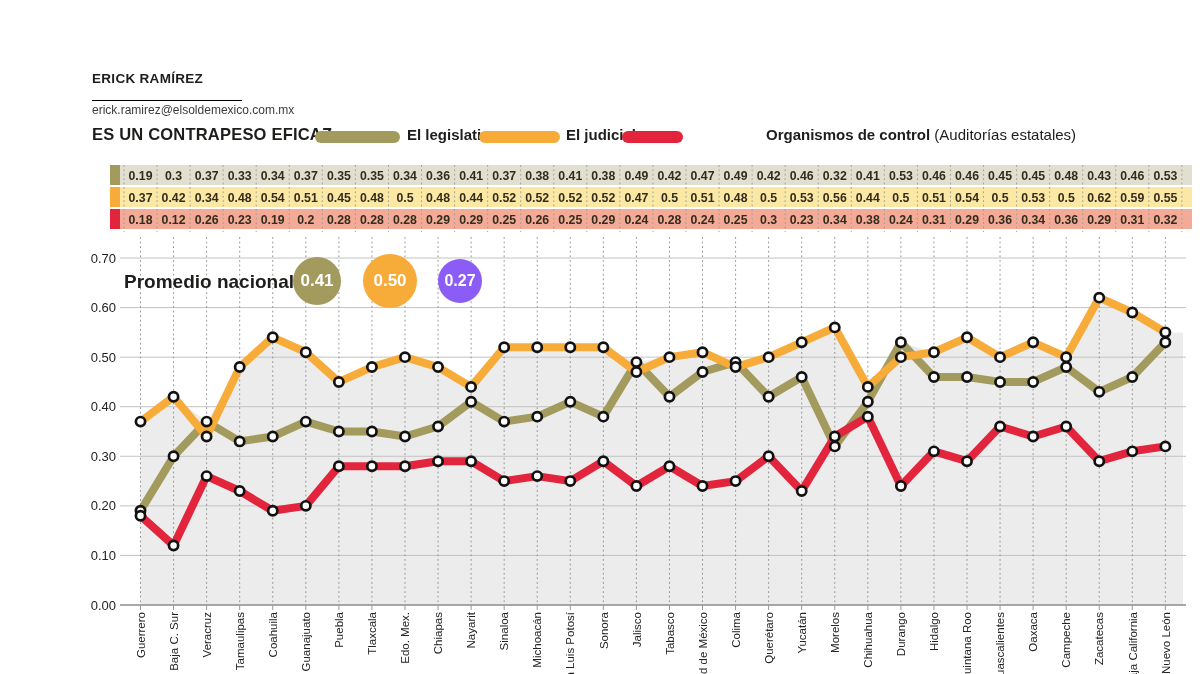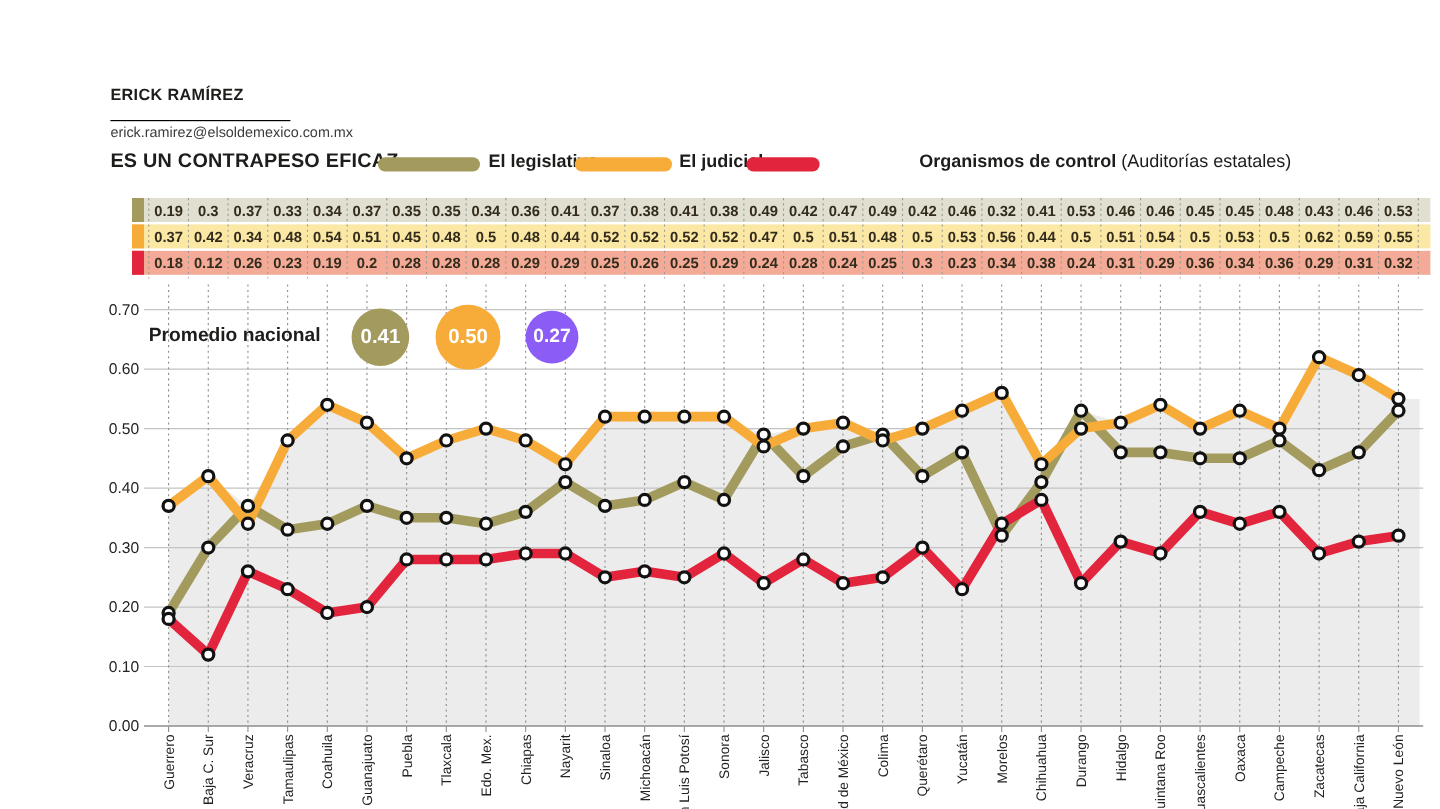--- a/index.html
+++ b/index.html
@@ -20,21 +20,21 @@
   .legend-pill{height:12px;border-radius:6px;top:131px;}
   .legend-label{top:126px;font-weight:bold;font-size:15px;white-space:nowrap;}
   .legend-suffix{font-weight:normal;}
   #pill-0{left:315px;width:85px;}
   #label-0{left:407px;}
   #pill-1{left:479px;width:81px;}
   #label-1{left:566px;}
   #pill-2{left:622px;width:61px;}
   #label-2{left:727px;margin-left:39px;}
   
-  #promedio-label{left:124px;top:271px;font-weight:bold;font-size:16px;white-space:nowrap;}
+  #promedio-label{left:124px;top:271px;font-weight:bold;font-size:19px;white-space:nowrap;}
   .avg-circle{
     border-radius:50%;display:flex;align-items:center;justify-content:center;
     color:#fff;font-weight:bold;
   }
   #avg-0{left:293px;top:257px;width:48px;height:48px;font-size:17px;}
   #avg-1{left:363px;top:254px;width:54px;height:54px;font-size:17px;}
   #avg-2{left:438px;top:259px;width:44px;height:44px;font-size:16px;}
   #chart-svg{left:0;top:0;}
 </style>
 </head>

